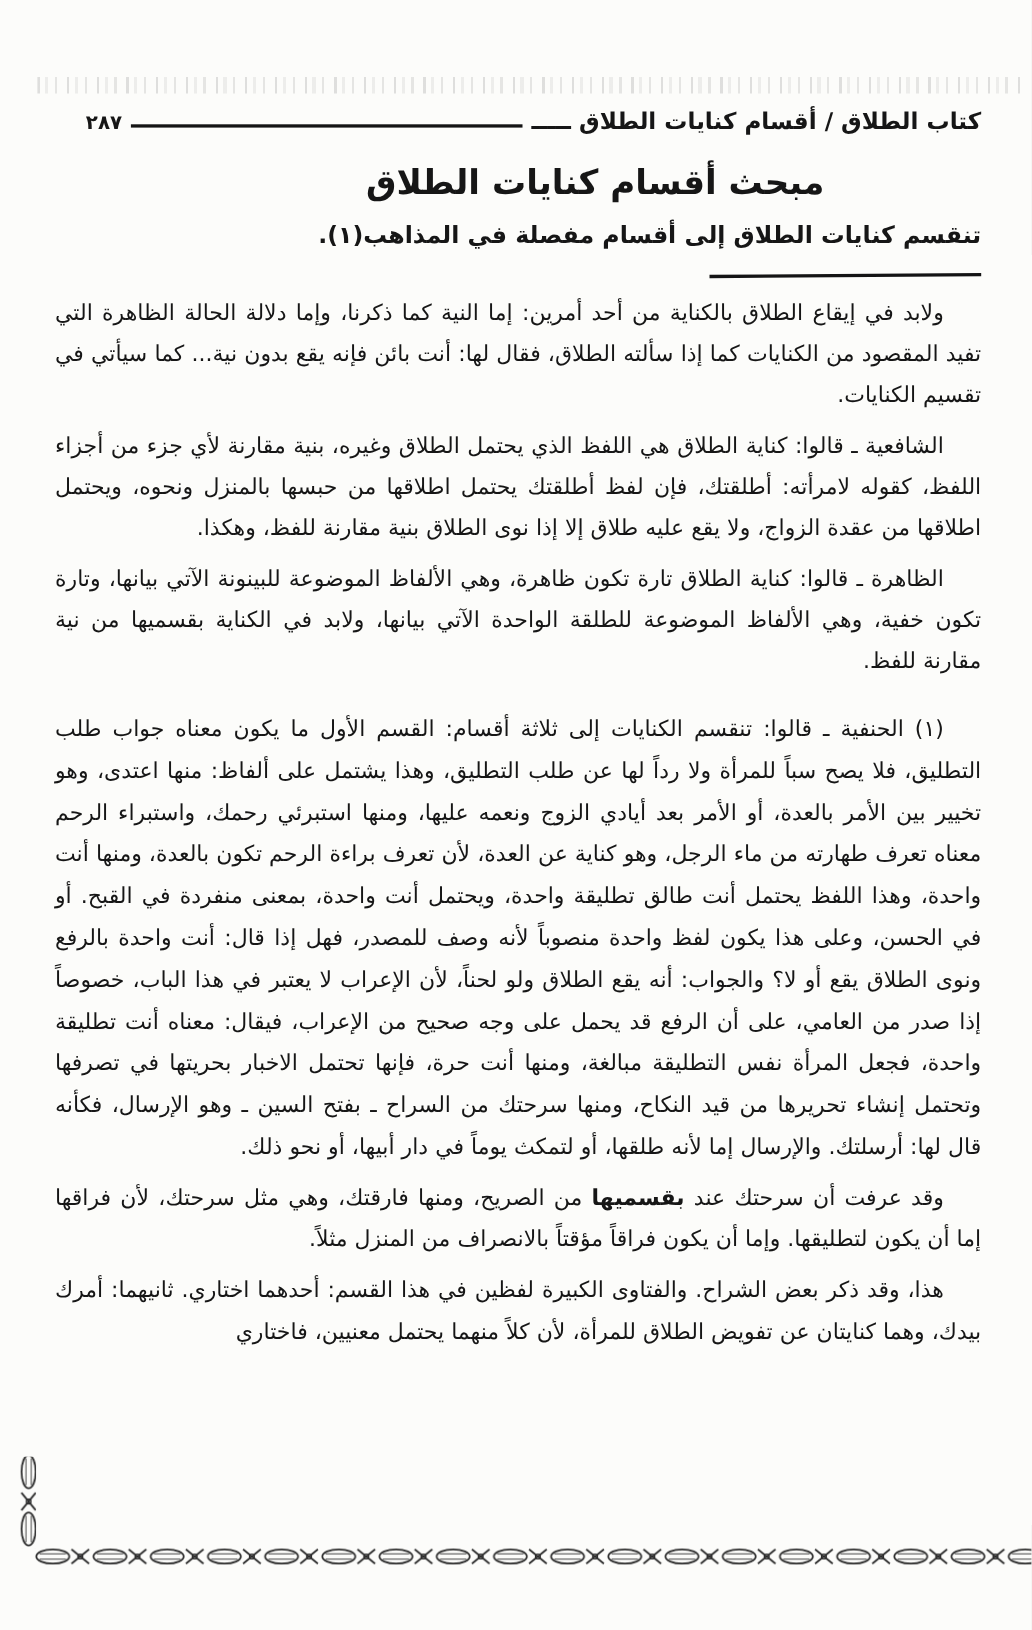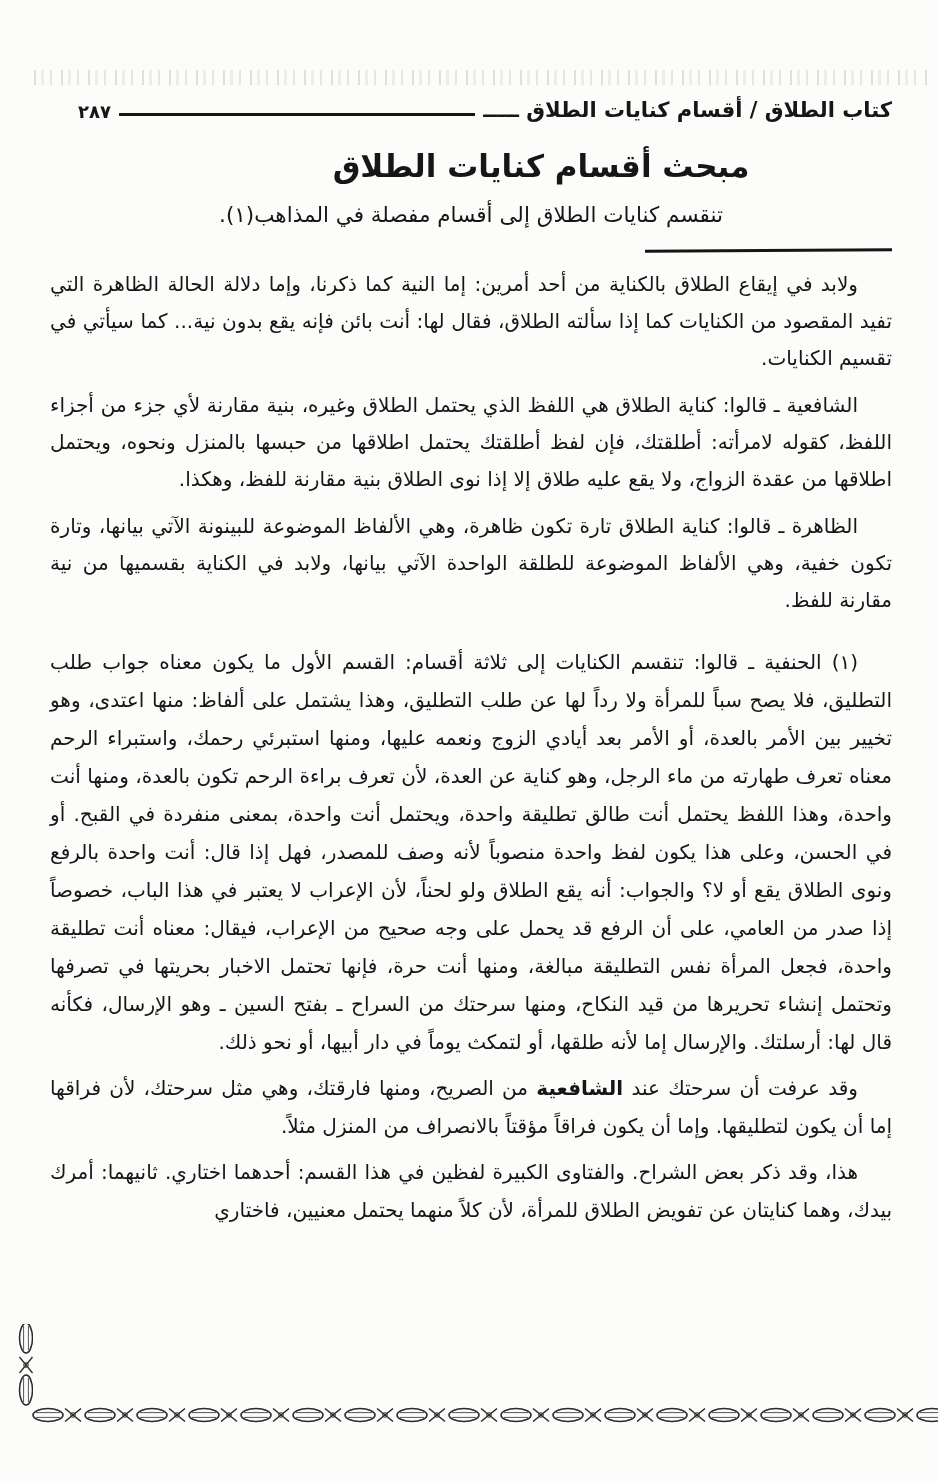--- a/index.html
+++ b/index.html
@@ -36,21 +36,21 @@
   .header-title{font-size:21px;white-space:nowrap;letter-spacing:0;}
   .header-rule{flex:1;border-bottom:3px solid #141414;margin-bottom:6px;}
   .page-number{font-size:18px;white-space:nowrap;padding-left:28px;}
 
   .title{
     font-size:31px;font-weight:bold;text-align:center;
     margin:26px 0 0 0;
     transform:translateX(70px);
   }
   .subtitle{
-    font-size:21.5px;text-align:center;margin-top:18px;
+    font-size:21.5px;text-align:right;margin-top:18px;font-weight:bold;
   }
   .separator{
     width:247px;height:3px;background:#141414;
     margin:22px 0 14px auto; 
     transform:rotate(-.4deg);
   }
 
   .bodytext p{
     font-size:20px;line-height:37px;
     text-align:justify;text-justify:inter-word;
@@ -101,21 +101,21 @@
 
       <p><span class="lead">الشافعية ـ قالوا:</span> <span>كناية الطلاق هي اللفظ الذي يحتمل الطلاق وغيره، بنية مقارنة لأي جزء من أجزاء اللفظ، كقوله لامرأته: أطلقتك، فإن لفظ أطلقتك يحتمل اطلاقها من حبسها بالمنزل ونحوه، ويحتمل اطلاقها من عقدة الزواج، ولا يقع عليه طلاق إلا إذا نوى الطلاق بنية مقارنة للفظ، وهكذا.</span></p>
 
       <p><span class="lead">الظاهرة ـ قالوا:</span> <span>كناية الطلاق تارة تكون ظاهرة، وهي الألفاظ الموضوعة للبينونة الآتي بيانها، وتارة تكون خفية، وهي الألفاظ الموضوعة للطلقة الواحدة الآتي بيانها، ولابد في الكناية بقسميها من نية مقارنة للفظ.</span></p>
 
     </div>
 
     <div class="footnote">
       <p><span class="lead">(١) الحنفية ـ قالوا:</span> <span>تنقسم الكنايات إلى ثلاثة أقسام: القسم الأول ما يكون معناه جواب طلب التطليق، فلا يصح سباً للمرأة ولا رداً لها عن طلب التطليق، وهذا يشتمل على ألفاظ: منها اعتدى، وهو تخيير بين الأمر بالعدة، أو الأمر بعد أيادي الزوج ونعمه عليها، ومنها استبرئي رحمك، واستبراء الرحم معناه تعرف طهارته من ماء الرجل، وهو كناية عن العدة، لأن تعرف براءة الرحم تكون بالعدة، ومنها أنت واحدة، وهذا اللفظ يحتمل أنت طالق تطليقة واحدة، ويحتمل أنت واحدة، بمعنى منفردة في القبح. أو في الحسن، وعلى هذا يكون لفظ واحدة منصوباً لأنه وصف للمصدر، فهل إذا قال: أنت واحدة بالرفع ونوى الطلاق يقع أو لا؟ والجواب: أنه يقع الطلاق ولو لحناً، لأن الإعراب لا يعتبر في هذا الباب، خصوصاً إذا صدر من العامي، على أن الرفع قد يحمل على وجه صحيح من الإعراب، فيقال: معناه أنت تطليقة واحدة، فجعل المرأة نفس التطليقة مبالغة، ومنها أنت حرة، فإنها تحتمل الاخبار بحريتها في تصرفها وتحتمل إنشاء تحريرها من قيد النكاح، ومنها سرحتك من السراح ـ بفتح السين ـ وهو الإرسال، فكأنه قال لها: أرسلتك. والإرسال إما لأنه طلقها، أو لتمكث يوماً في دار أبيها، أو نحو ذلك.</span></p>
 
-      <p><span>وقد عرفت أن سرحتك عند </span><span class="b">الشافعية</span><span> من الصريح، ومنها فارقتك، وهي مثل سرحتك، لأن فراقها إما أن يكون لتطليقها. وإما أن يكون فراقاً مؤقتاً بالانصراف من المنزل مثلاً.</span></p>
+      <p><span>وقد عرفت أن سرحتك عند </span><span class="b">بقسميها</span><span> من الصريح، ومنها فارقتك، وهي مثل سرحتك، لأن فراقها إما أن يكون لتطليقها. وإما أن يكون فراقاً مؤقتاً بالانصراف من المنزل مثلاً.</span></p>
 
       <p><span>هذا، وقد ذكر بعض الشراح. والفتاوى الكبيرة لفظين في هذا القسم: أحدهما اختاري. ثانيهما: أمرك بيدك، وهما كنايتان عن تفويض الطلاق للمرأة، لأن كلاً منهما يحتمل معنيين، فاختاري</span></p>
     </div>
 
   </div>
 
   <div class="bottom-chain">
     <svg class="chain-svg" xmlns="http://www.w3.org/2000/svg" preserveAspectRatio="none">
       <defs>
         <pattern id="chainH" width="52" height="18" patternUnits="userSpaceOnUse">

